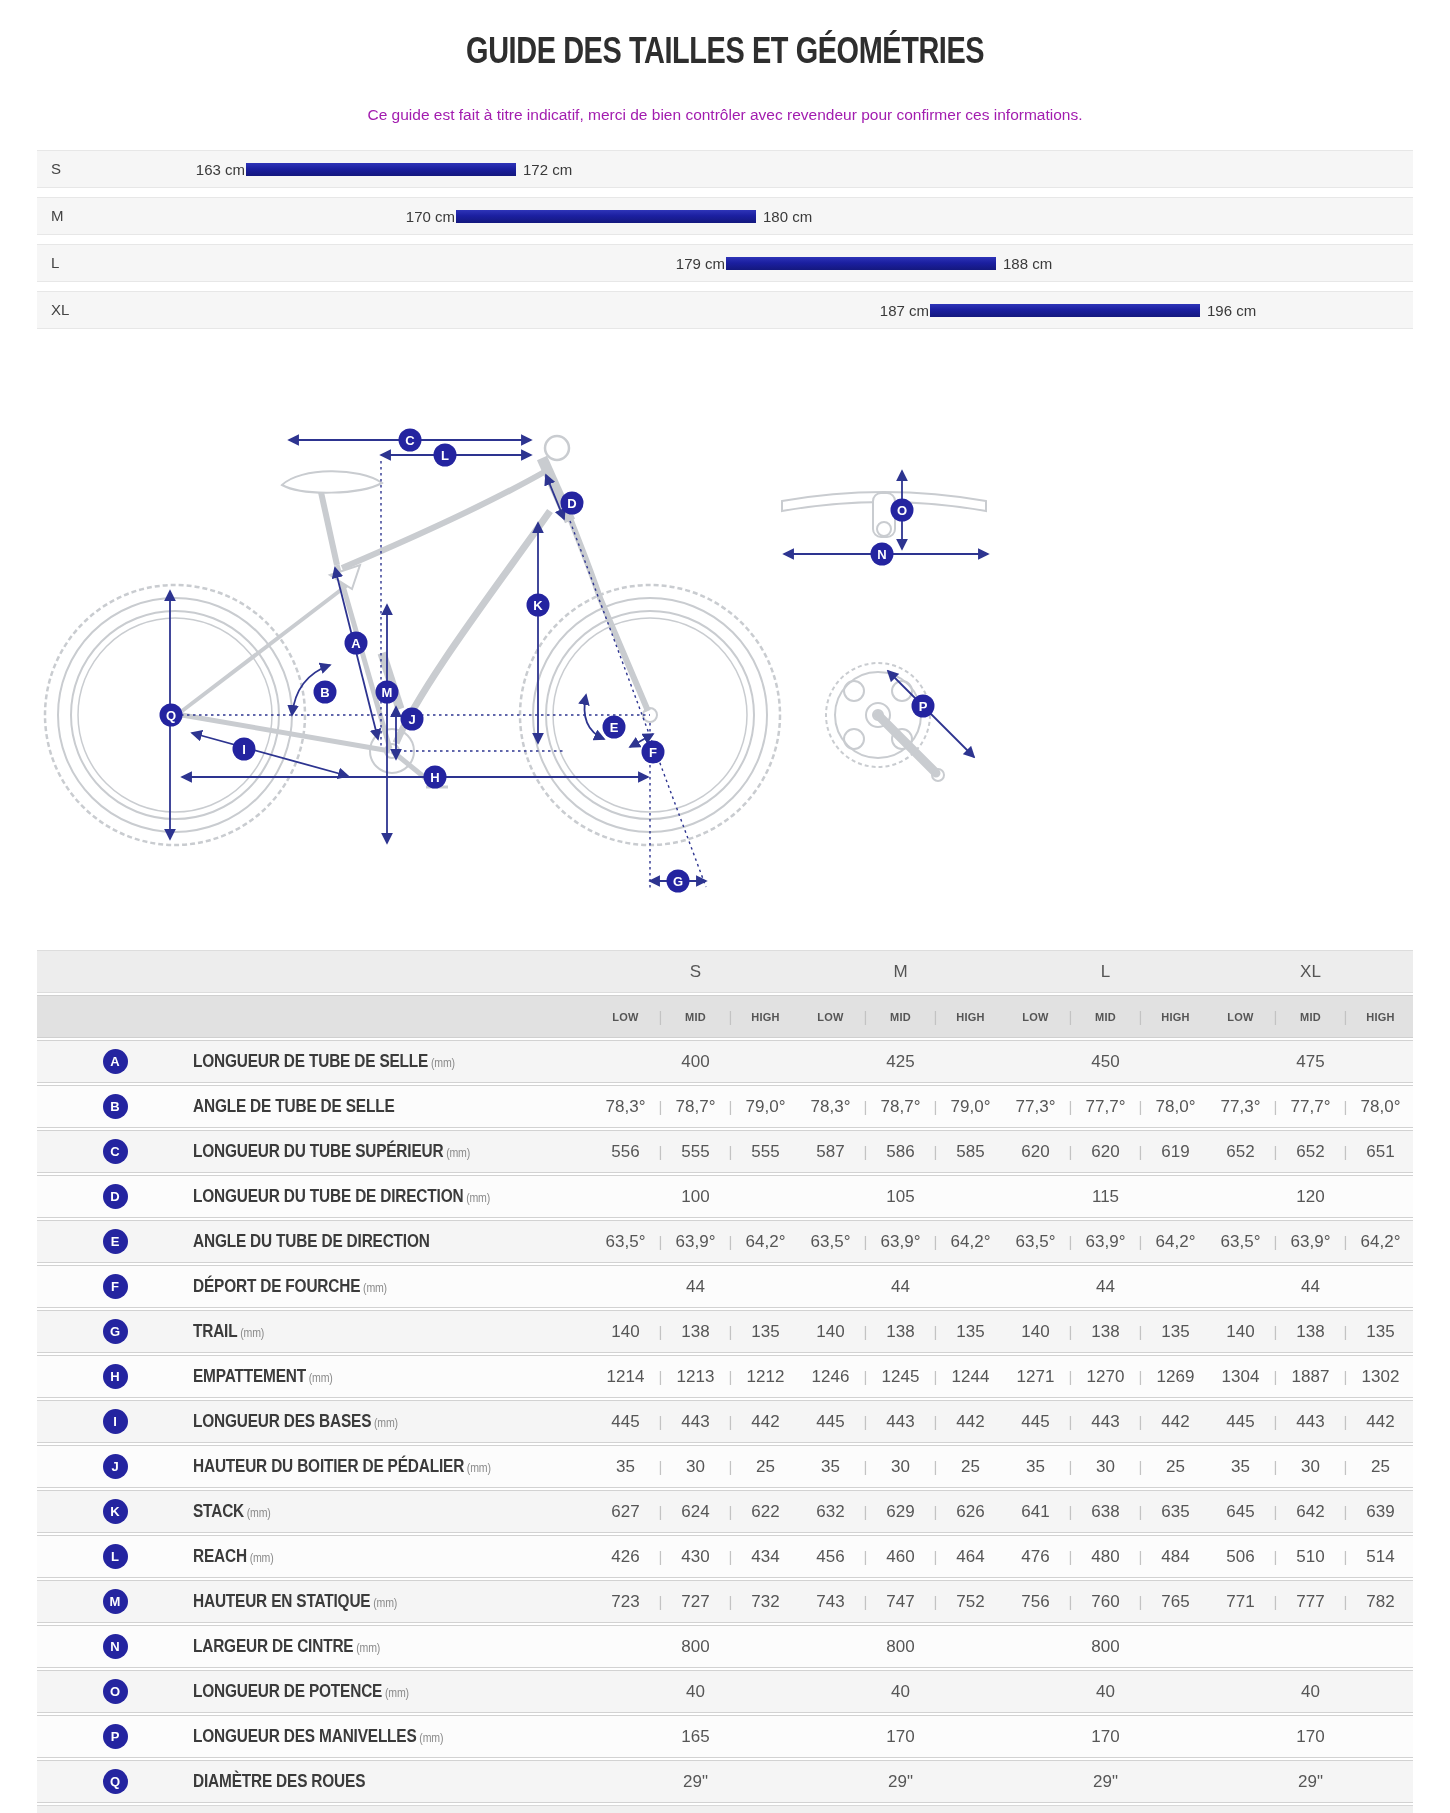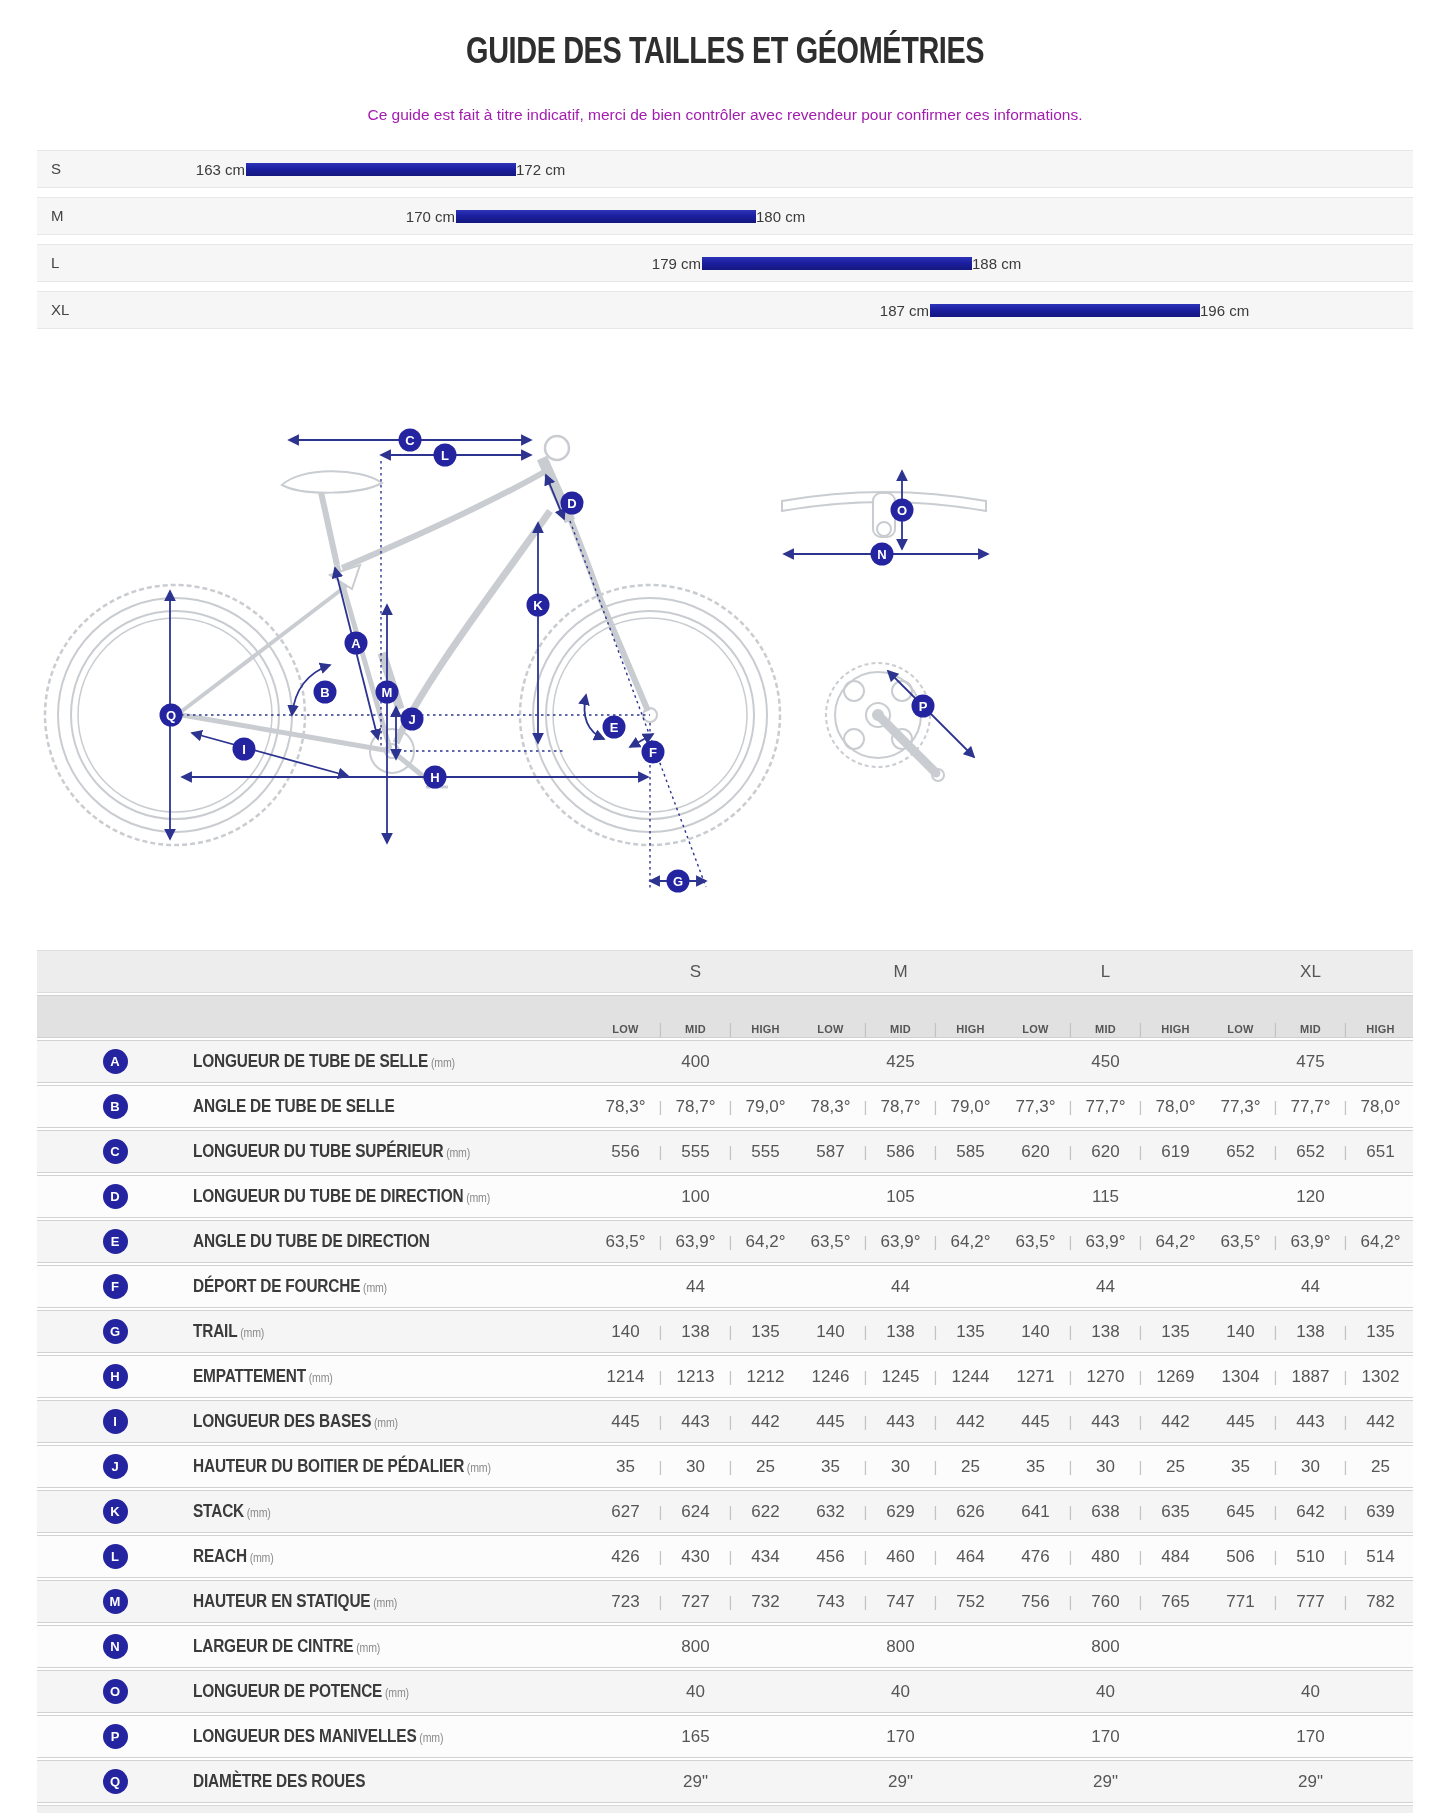--- a/index.html
+++ b/index.html
@@ -12,34 +12,34 @@
   .subtitle{text-align:center;color:#a21caf;font-size:15.5px;margin:32px 0 0;}
 
   
   .size-chart{margin-top:26px;}
   .sc-row{position:relative;height:38px;margin-bottom:9px;background:#f6f6f6;
           border-top:1px solid #e7e7e7;border-bottom:1px solid #e7e7e7;box-sizing:border-box;}
   .sc-size{position:absolute;left:14px;top:0;line-height:36px;font-size:15px;color:#444;}
   .sc-flex{position:absolute;top:0;height:36px;display:flex;align-items:center;}
   .sc-min,.sc-max{font-size:15px;color:#3a3a3a;white-space:nowrap;}
   .sc-min{width:92px;text-align:right;padding-right:1px;}
-  .sc-max{}
+  .sc-max{padding-left:7px;}
   .sc-bar{height:13px;background:linear-gradient(#2e34b8 0%,#1b1fa0 45%,#14187e 100%);}
 
   
   .diagram{position:relative;height:585px;margin-top:14px;}
   .diagram svg{position:absolute;left:-7px;top:0;}
 
   
   .geo-table{margin-top:22px;}
   .g-row{display:flex;align-items:center;height:43px;box-sizing:border-box;margin-bottom:2px;
          border-top:1px solid #d2d2d2;border-bottom:1px solid #d2d2d2;background:#f5f5f5;}
   .g-row.even{background:#fcfcfc;}
   .g-row.head1{background:#ededed;border-color:#ddd;}
-  .g-row.head2{background:#e1e1e1;border-color:#d0d0d0;align-items:flex-end;}
+  .g-row.head2{background:#e1e1e1;border-color:#d0d0d0;}
   .g-badge-col{width:156px;display:flex;justify-content:center;align-items:center;}
   .g-label-col{flex:1;min-width:0;}
   .g-label{display:inline-block;transform:scaleX(.88);transform-origin:0 50%;font-weight:700;
            font-size:17.5px;color:#3b3b3b;letter-spacing:-.2px;white-space:nowrap;}
   .g-unit{font-size:12px;color:#8b8b8b;font-weight:400;}
   .g-group{width:205px;display:flex;align-items:center;justify-content:center;flex-shrink:0;}
   .g-cell{font-size:17px;color:#565656;width:62px;text-align:center;white-space:nowrap;}
   .g-sub{font-size:11px;font-weight:700;color:#555;width:62px;text-align:center;letter-spacing:.3px;}
   .g-size-h{font-size:17px;color:#555;}
   .pipe{color:#c3c3c3;font-size:15px;width:8px;text-align:center;}
@@ -67,21 +67,21 @@
       <div class="sc-row">
         <div class="sc-size">M</div>
         <div class="sc-flex" style="left: 326px;">
           <span class="sc-min">170 cm</span>
           <span class="sc-bar" style="width: 300px;"></span>
           <span class="sc-max">180 cm</span>
         </div>
       </div>
       <div class="sc-row">
         <div class="sc-size">L</div>
-        <div class="sc-flex" style="left: 572px;">
+        <div class="sc-flex" style="left: 596px;">
           <span class="sc-min">179 cm</span>
           <span class="sc-bar" style="width: 270px;"></span>
           <span class="sc-max">188 cm</span>
         </div>
       </div>
       <div class="sc-row">
         <div class="sc-size">XL</div>
         <div class="sc-flex" style="left: 800px;">
           <span class="sc-min">187 cm</span>
           <span class="sc-bar" style="width: 270px;"></span>

